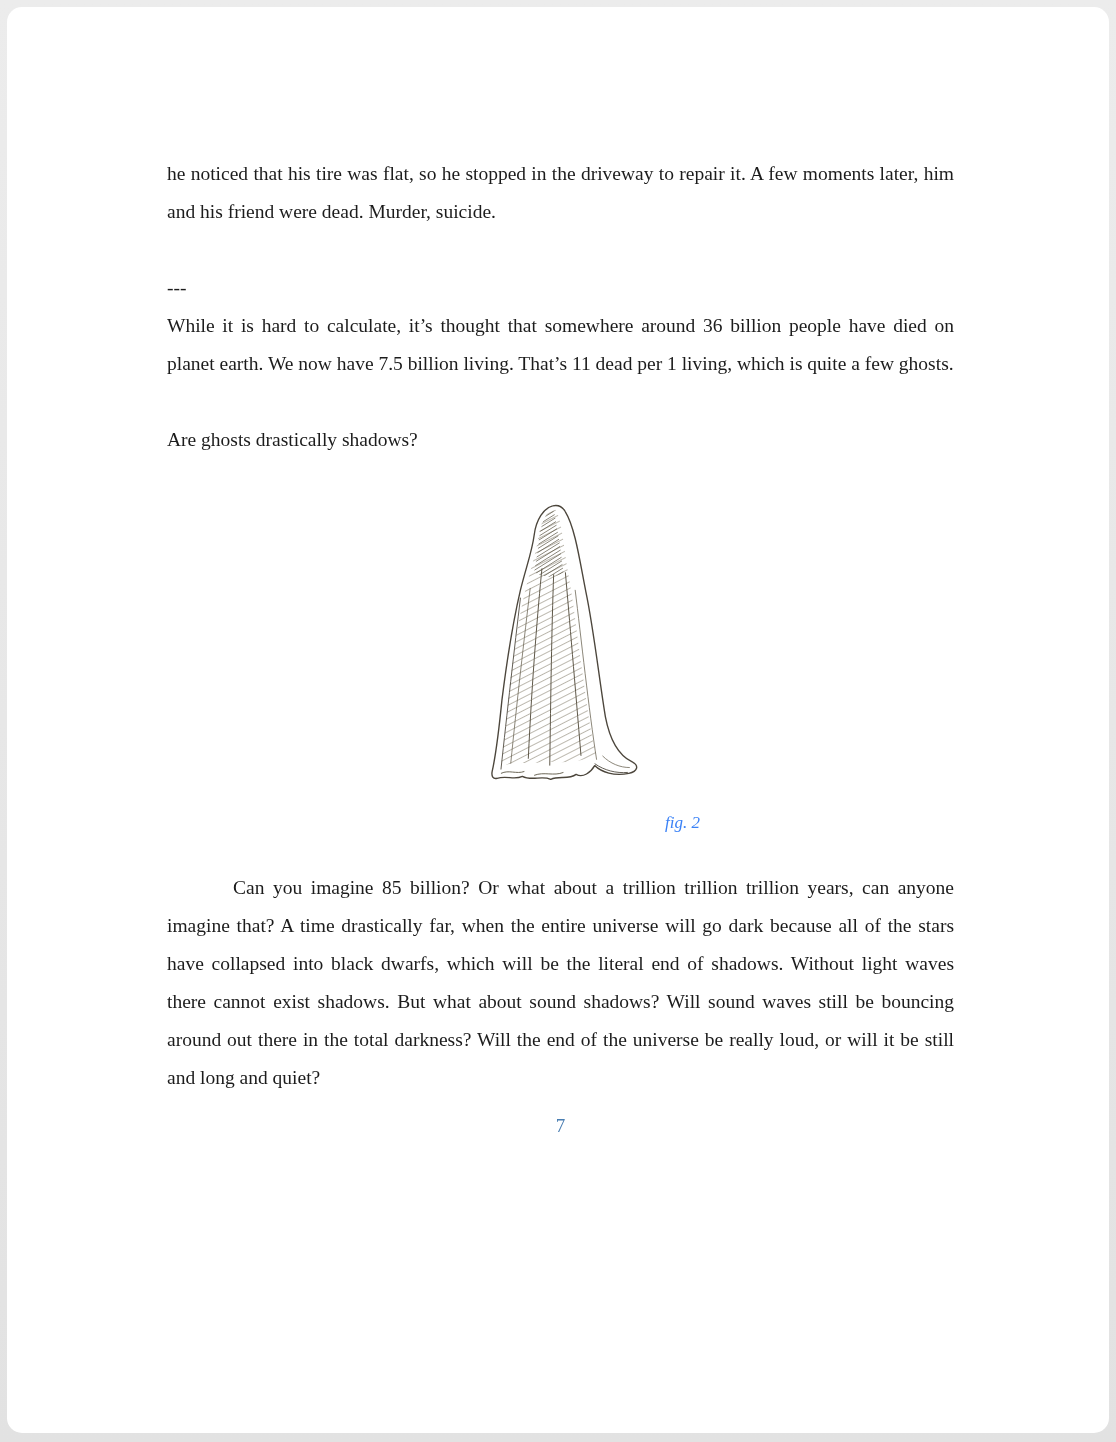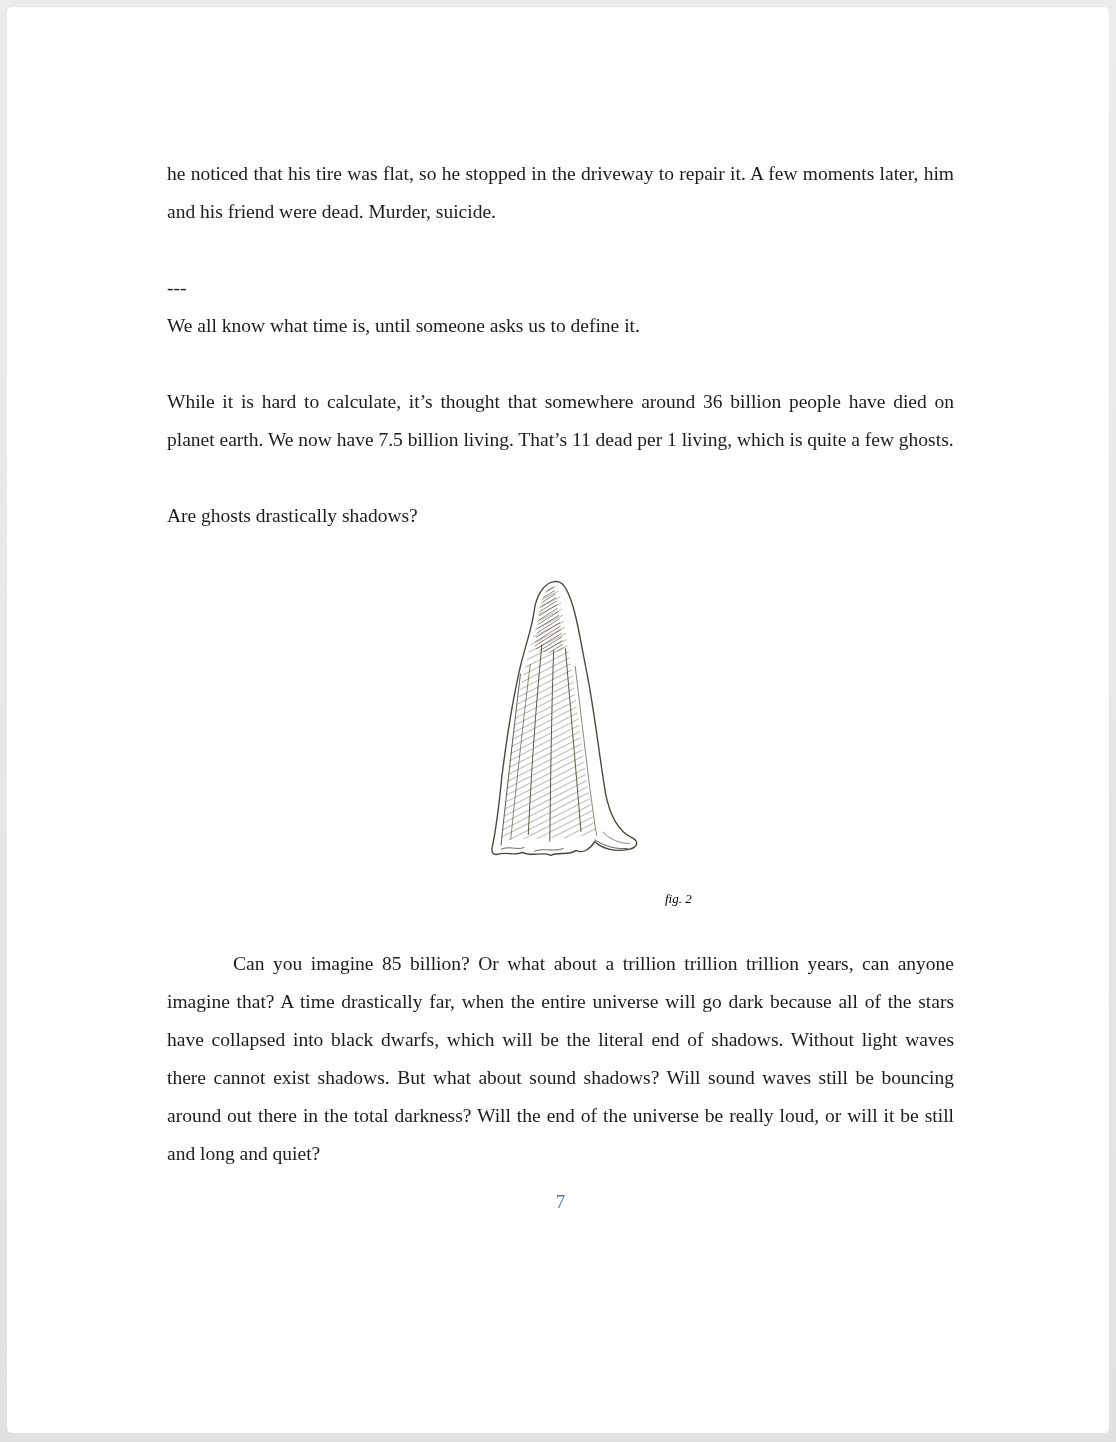--- a/index.html
+++ b/index.html
@@ -18,21 +18,21 @@
     inset: 0;
     background: linear-gradient(#ececec, #e2e2e2);
   }
   .document-page {
     position: absolute;
     left: 7px;
     top: 7px;
     right: 7px;
     bottom: 9px;
     background: #ffffff;
-    border-radius: 5px;
+    border-radius: 15px;
     overflow: hidden;
   }
   .content {
     padding: 148px 155px 0 160px;
     color: #1c1c1c;
     font-size: 19.5px;
     line-height: 38px;
   }
   p.para {
     margin: 0 0 38px 0;
@@ -51,45 +51,44 @@
     margin: 40px 0 34px 0;
     padding: 0;
   }
   .sketch {
     width: 205px;
     margin: 0 auto;
     display: block;
   }
   figcaption.fig-caption {
     font-style: italic;
-    font-size: 13px;
+    font-size: 17px;
     line-height: 24px;
     padding-left: 498px;
     margin-top: 4px;
-    color: #000000;
+    color: #3b82f6;
   }
   .page-number {
     text-align: center;
     font-size: 19px;
     margin-top: 0;
     line-height: 30px;
   }
 </style>
 </head>
 <body>
 
 <div class="page-frame">
   <div class="document-page" style="background: rgb(255, 255, 255);">
     <div class="content" style="color: rgb(28, 28, 28);">
 
       <p class="para">he noticed that his tire was flat, so he stopped in the driveway to repair it. A few moments later, him and his friend were dead. Murder, suicide.</p>
 
       <p class="para no-gap left">---</p>
 
-      <p class="para left">We all know what time is, until someone asks us to define it.</p>
 
       <p class="para">While it is hard to calculate, it’s thought that somewhere around 36 billion people have died on planet earth. We now have 7.5 billion living. That’s 11 dead per 1 living, which is quite a few ghosts.</p>
 
       <p class="para left">Are ghosts drastically shadows?</p>
 
       <figure class="fig-block">
         <div class="sketch">
           <svg viewBox="0 0 210 300" width="205" height="295" xmlns="http://www.w3.org/2000/svg" aria-hidden="true">
             <defs>
               <pattern id="hatch" width="6" height="6" patternTransform="rotate(63)" patternUnits="userSpaceOnUse">

